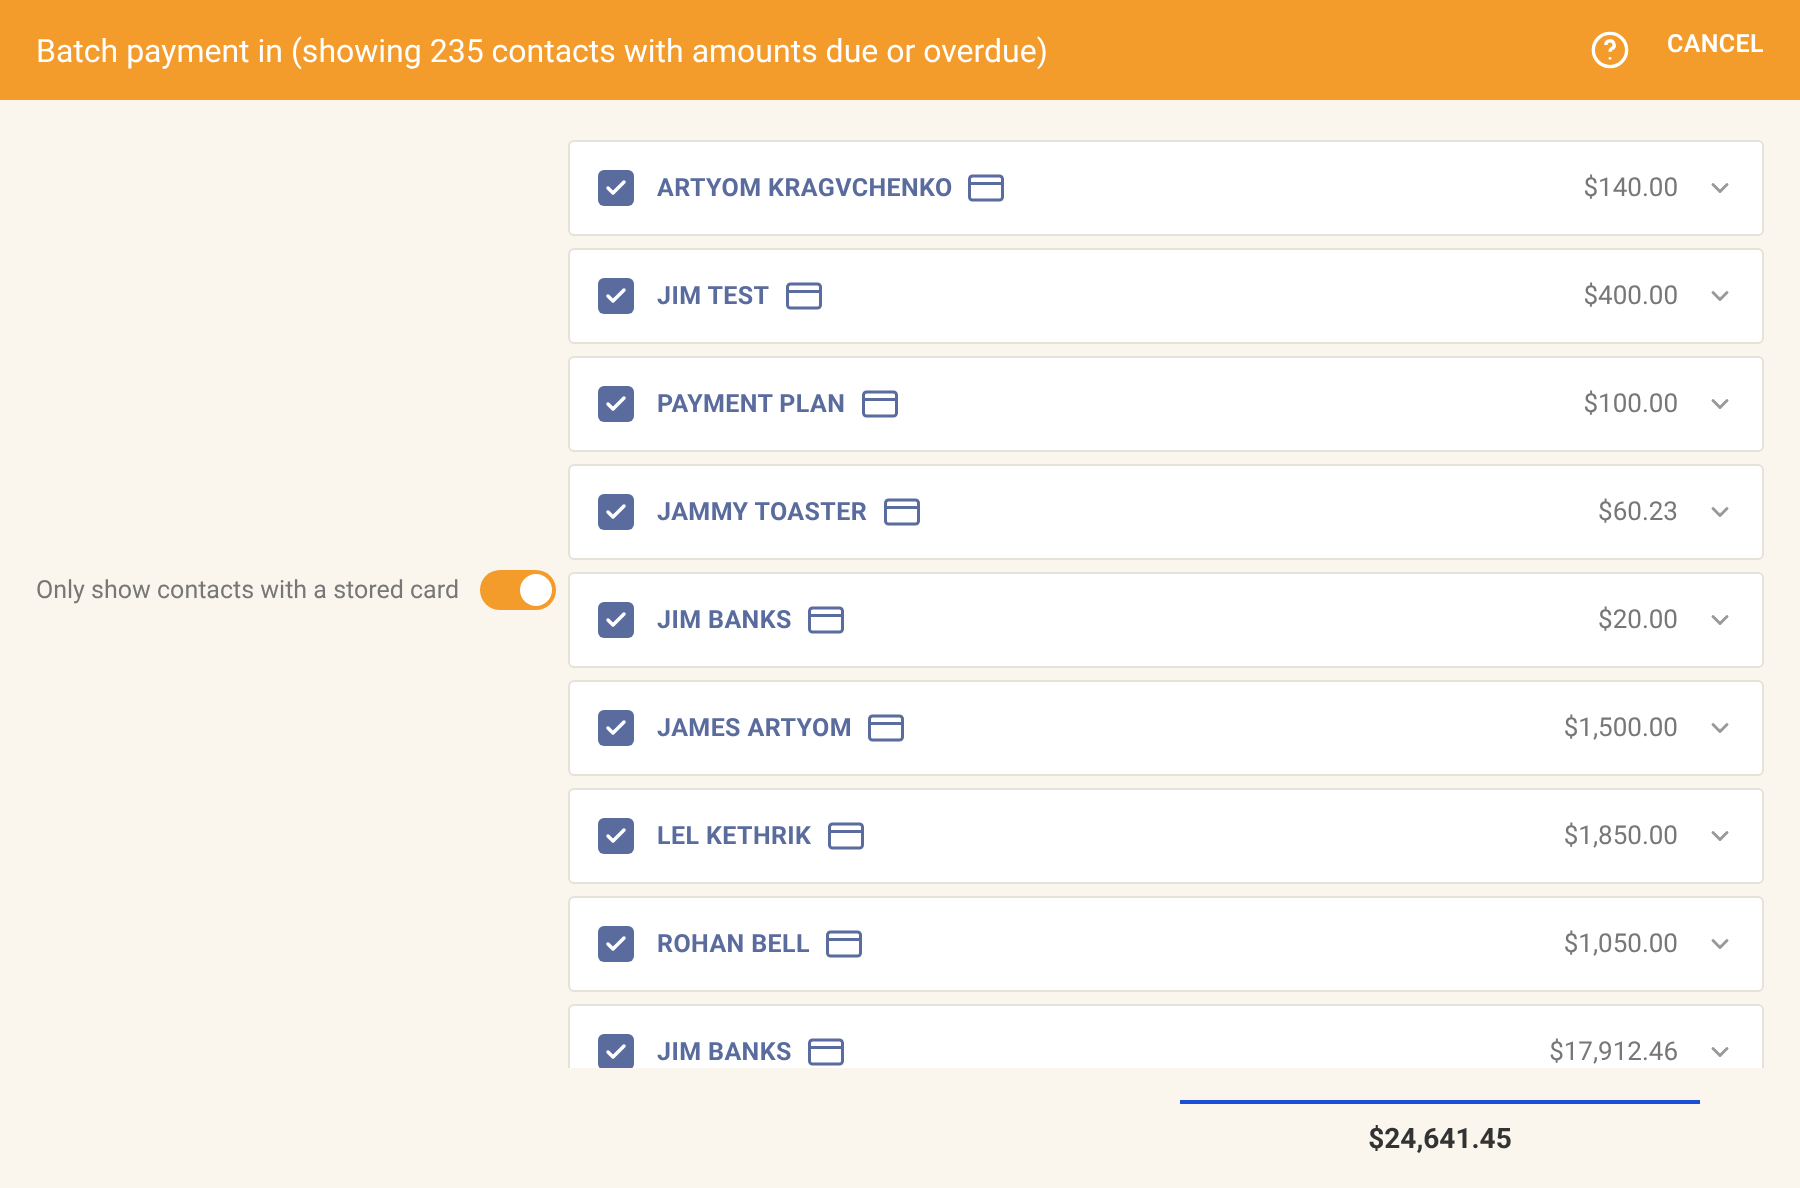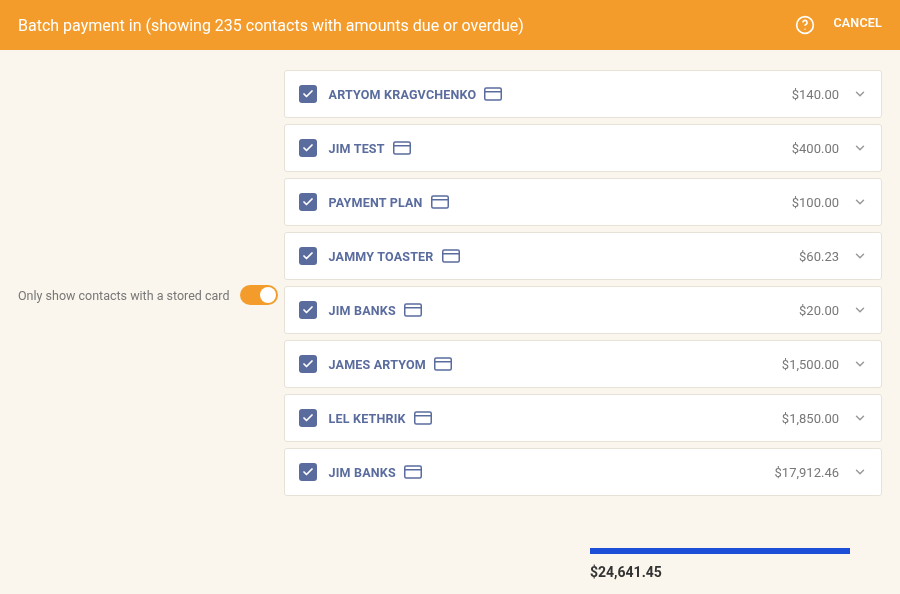--- a/index.html
+++ b/index.html
@@ -119,25 +119,25 @@
       left: 0;
       right: 0;
       height: 60px;
       display: flex;
       justify-content: flex-end;
       align-items: center;
       padding-right: 50px;
       background: #FAF6ED;
     }
     .total-wrap {
-      border-top: 6px solid #1d4ed8;
+      border-top: 2px solid #1d4ed8;
       padding-top: 10px;
       width: 260px;
       display: flex;
-      justify-content: flex-start;
+      justify-content: center;
     }
     .total {
       font-weight: 700;
       color: #333;
       font-size: 14px;
     }
   </style>
 </head>
 <body>
 
@@ -311,20 +311,41 @@
             <polyline points="6 9 12 15 18 9"></polyline>
           </svg>
         </span>
       </div>
       <div class="row">
         <div class="chk">
           <svg viewBox="0 0 24 24" fill="none" stroke="#fff" stroke-width="3.5" stroke-linecap="round" stroke-linejoin="round">
             <polyline points="20 6 9 17 4 12"></polyline>
           </svg>
         </div>
+        <span class="name">ROHAN BELL</span>
+        <span class="card-icon">
+          <svg viewBox="0 0 24 18" fill="none" stroke="#5A6C9E" stroke-width="2">
+            <rect x="1" y="1" width="22" height="16" rx="2"></rect>
+            <line x1="1" y1="6" x2="23" y2="6"></line>
+          </svg>
+        </span>
+        <span class="spacer"></span>
+        <span class="amount">$1,050.00</span>
+        <span class="chev">
+          <svg viewBox="0 0 24 24" fill="none" stroke="#999" stroke-width="2.5" stroke-linecap="round" stroke-linejoin="round">
+            <polyline points="6 9 12 15 18 9"></polyline>
+          </svg>
+        </span>
+      </div>
+      <div class="row">
+        <div class="chk">
+          <svg viewBox="0 0 24 24" fill="none" stroke="#fff" stroke-width="3.5" stroke-linecap="round" stroke-linejoin="round">
+            <polyline points="20 6 9 17 4 12"></polyline>
+          </svg>
+        </div>
         <span class="name">JIM BANKS</span>
         <span class="card-icon">
           <svg viewBox="0 0 24 18" fill="none" stroke="#5A6C9E" stroke-width="2">
             <rect x="1" y="1" width="22" height="16" rx="2"></rect>
             <line x1="1" y1="6" x2="23" y2="6"></line>
           </svg>
         </span>
         <span class="spacer"></span>
         <span class="amount">$17,912.46</span>
         <span class="chev">

